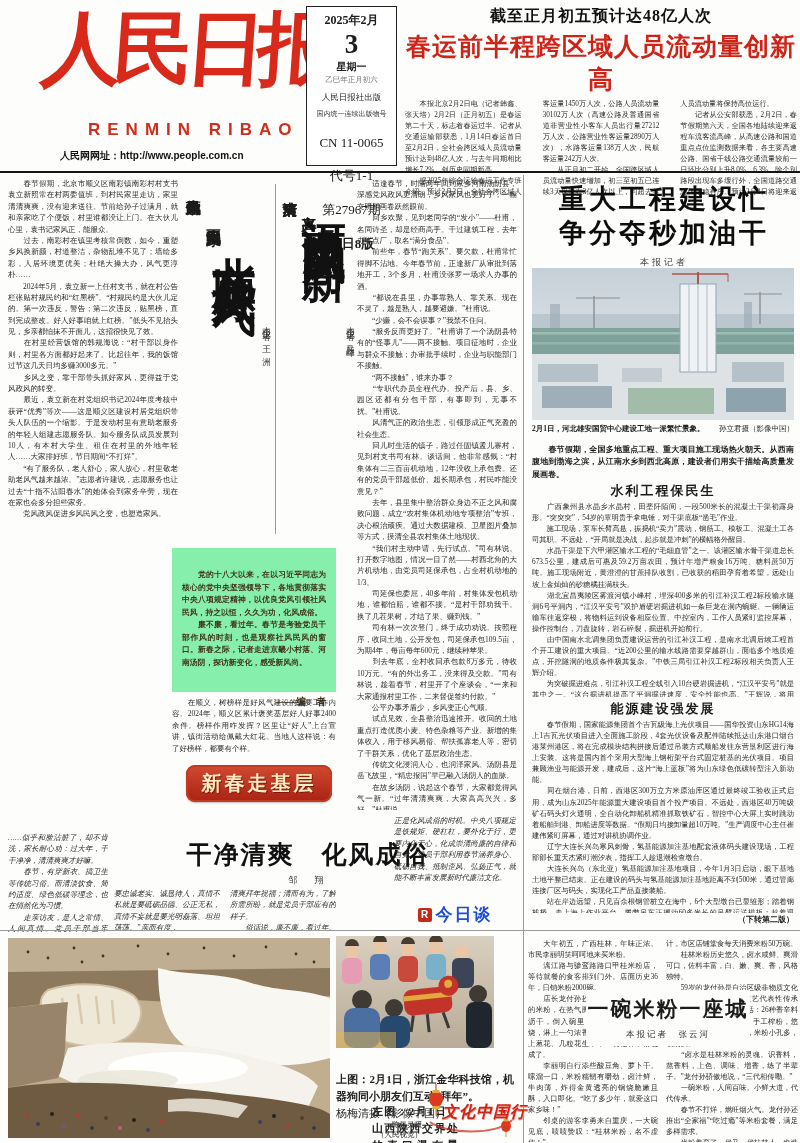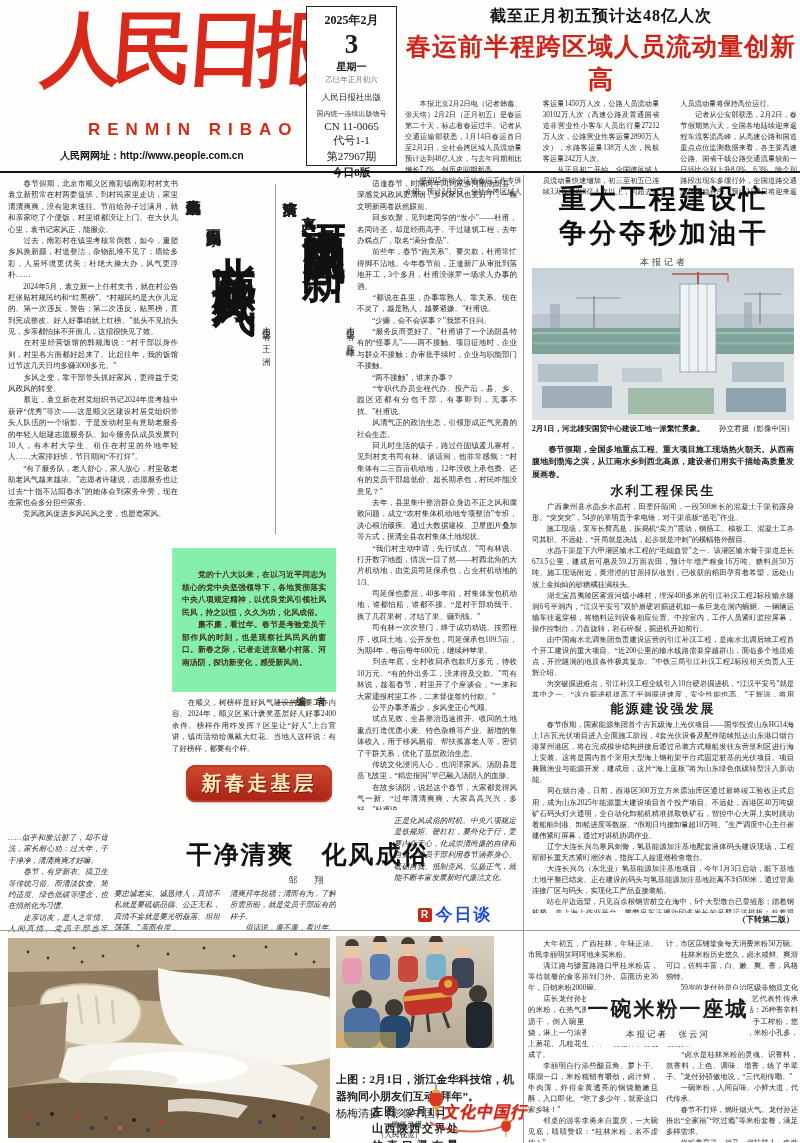--- a/index.html
+++ b/index.html
@@ -21,21 +21,21 @@
   }
   .logo-latin { color:#cf2e1d; font-weight:bold; font-size:17px; letter-spacing:7px; font-family:"Liberation Sans",sans-serif; }
   .website { font-size: 10px; font-weight: bold; color:#111; font-family:"Liberation Sans",sans-serif; }
   .datebox { border: 1.5px solid #222; text-align:center; padding-top:5px; background:#fff; }
   .db-month { font-size:12px; font-weight:bold; }
   .db-day { font-size:27px; font-weight:bold; line-height:1.15; }
   .db-week { font-size:10px; font-weight:bold; }
   .db-lunar { font-size:7.5px; color:#777; margin-top:1px; }
   .db-pub { font-size:8.5px; margin-top:7px; }
   .db-sm { font-size:7px; margin-top:5px; color:#333; }
-  .db-xs { font-size:11px; margin-top:1px; }
+  .db-xs { font-size:13px; margin-top:16px; }
   
   .kicker { text-align:center; font-size:16px; font-weight:bold; color:#111; letter-spacing:1px; }
   .tophead { text-align:center; font-size:25px; font-weight:900; color:#cf2318; letter-spacing:1px; font-family:"Liberation Sans",sans-serif; margin-top:3px; }
   .topcols { display:flex; gap:21px; margin-top:3px; }
   .topcols .bodytext { flex:1; height:98px; font-size:7.2px; }
   .hrule { background:#151515; }
   .vrule { background:#9a9a9a; width:1px; }
   
   .v { writing-mode: vertical-lr; text-orientation: mixed; white-space: pre-wrap; }
   .v-sub { font-size:15px; font-weight:bold; line-height:1.35; }

